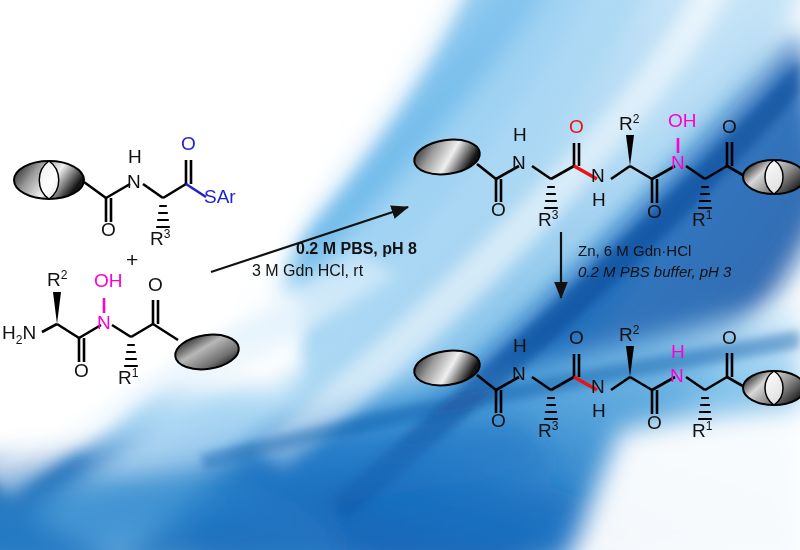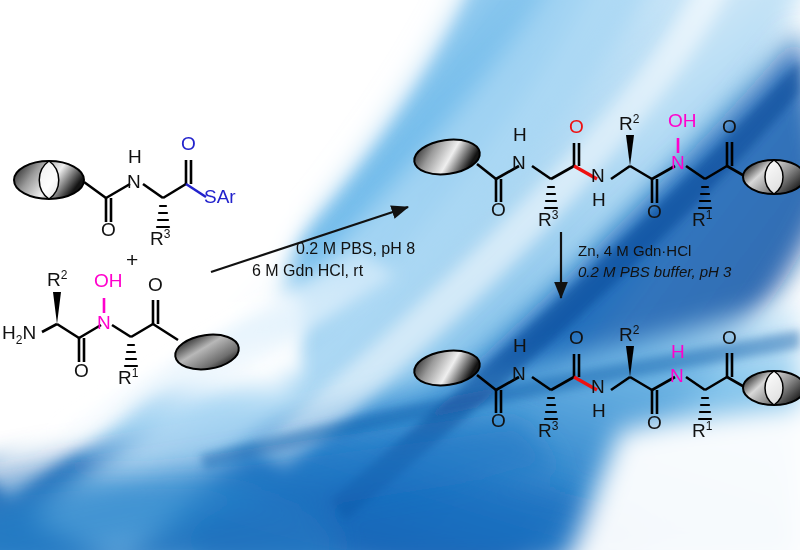--- a/index.html
+++ b/index.html
@@ -352,24 +352,24 @@
   <span class="txt" style="left:126px; top:248px; font-size:21px;">+</span>
 
   <span class="txt" style="left:2px; top:322px; font-size:19px;"><span>H</span><sub style="font-size:12px;">2</sub><span>N</span></span>
   <span class="txt" style="left:47px; top:268px; font-size:19px;"><span>R</span><sup style="font-size:12px;">2</sup></span>
   <span class="txt" style="left:94px; top:270px; font-size:19px; color:#ff00cc;">OH</span>
   <span class="txt" style="left:97px; top:312px; font-size:19px; color:#ff00cc;">N</span>
   <span class="txt" style="left:74px; top:360px; font-size:19px;">O</span>
   <span class="txt" style="left:148px; top:274px; font-size:19px;">O</span>
   <span class="txt" style="left:118px; top:366px; font-size:19px;"><span>R</span><sup style="font-size:12px;">1</sup></span>
 
-  <span class="txt" style="left:296px; top:240px; font-size:16px;">0.2 M PBS, pH 8</span>
-  <span class="txt" style="left:252px; top:262px; font-size:16px;">6 M Gdn  HCl, rt</span>
-
-  <span class="txt" style="left:578px; top:242px; font-size:15px;">Zn, 4 M Gdn·HCl</span>
+  <span class="txt" style="left:296px; top:240px; font-size:16px;font-weight:bold;">0.2 M PBS, pH 8</span>
+  <span class="txt" style="left:252px; top:262px; font-size:16px;">3 M Gdn  HCl, rt</span>
+
+  <span class="txt" style="left:578px; top:242px; font-size:15px;">Zn, 6 M Gdn·HCl</span>
   <span class="txt" style="left:578px; top:263px; font-size:15px;font-style:italic;">0.2 M PBS buffer, pH 3</span>
 
   <span class="txt" style="left:513px; top:124px; font-size:19px;">H</span>
   <span class="txt" style="left:512px; top:152px; font-size:19px;">N</span>
   <span class="txt" style="left:491px; top:199px; font-size:19px;">O</span>
   <span class="txt" style="left:569px; top:116px; font-size:19px; color:#ee1111;">O</span>
   <span class="txt" style="left:591px; top:165px; font-size:19px;">N</span>
   <span class="txt" style="left:592px; top:189px; font-size:19px;">H</span>
   <span class="txt" style="left:538px; top:208px; font-size:19px;"><span>R</span><sup style="font-size:12px;">3</sup></span>
   <span class="txt" style="left:619px; top:112px; font-size:19px;"><span>R</span><sup style="font-size:12px;">2</sup></span>

